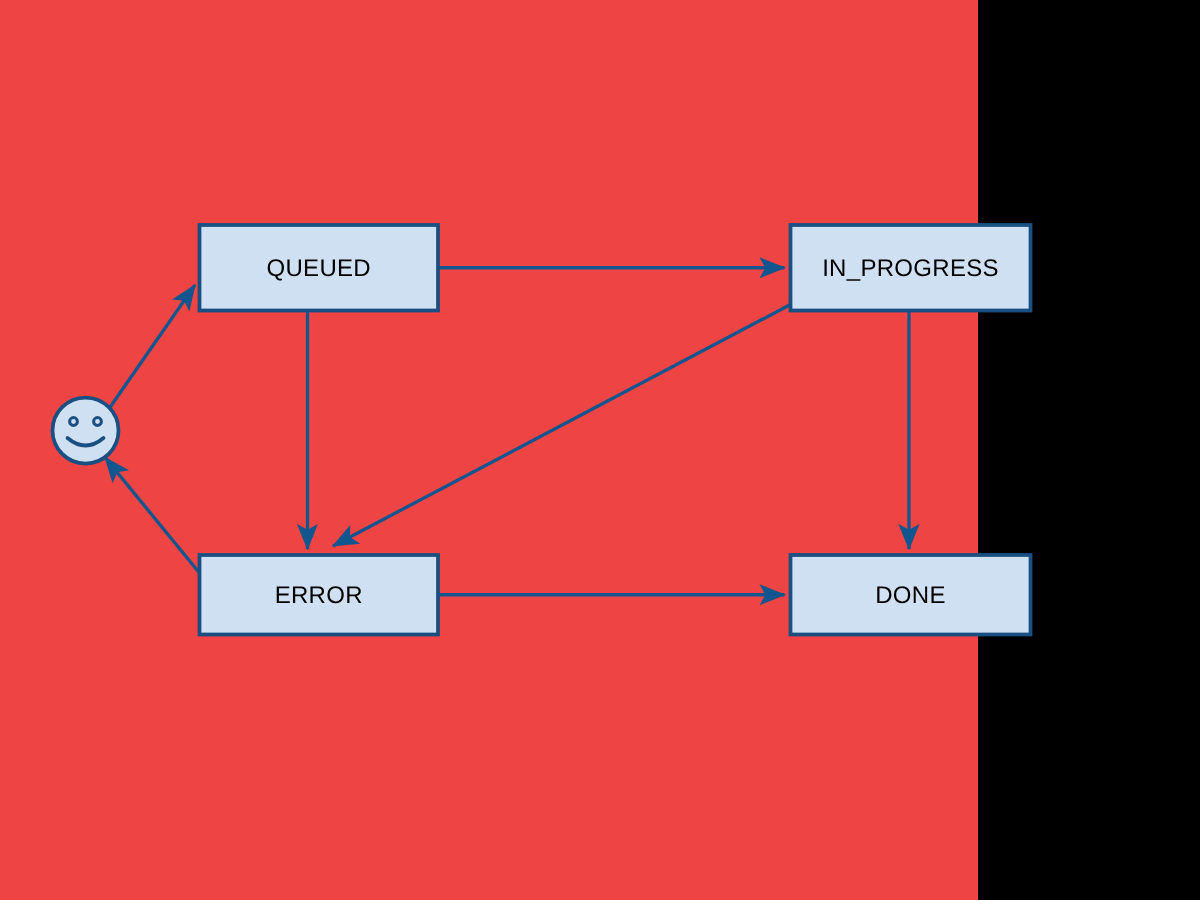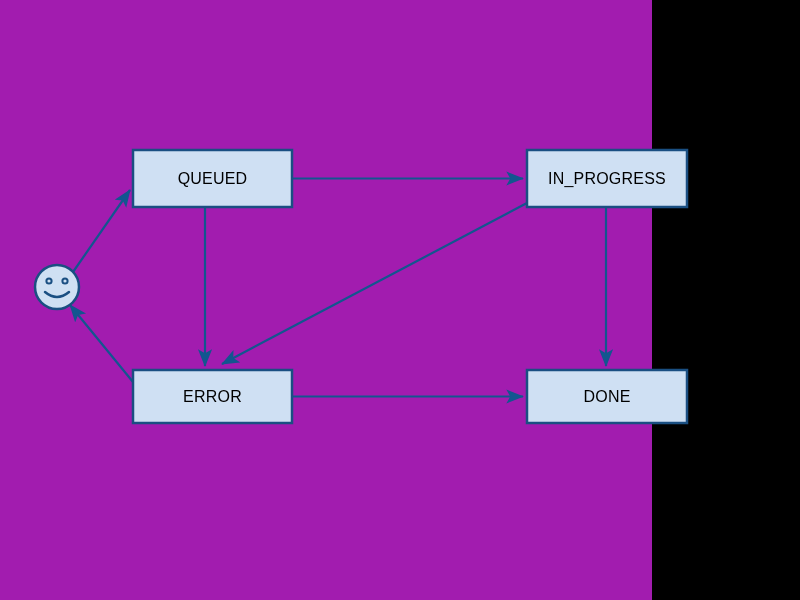--- a/index.html
+++ b/index.html
@@ -10,21 +10,21 @@
   body {
     width: 800px;
     height: 600px;
     overflow: hidden;
     font-family: "Liberation Sans", sans-serif;
   }
   #canvas {
     position: relative;
     width: 652px;
     height: 600px;
-    background: #a21caf;
+    background: #ef4444;
     text-align: center;
   }
   svg#diagram {
     position: absolute;
     left: 0;
     top: 0;
     width: 800px;
     height: 600px;
     display: block;
   }

